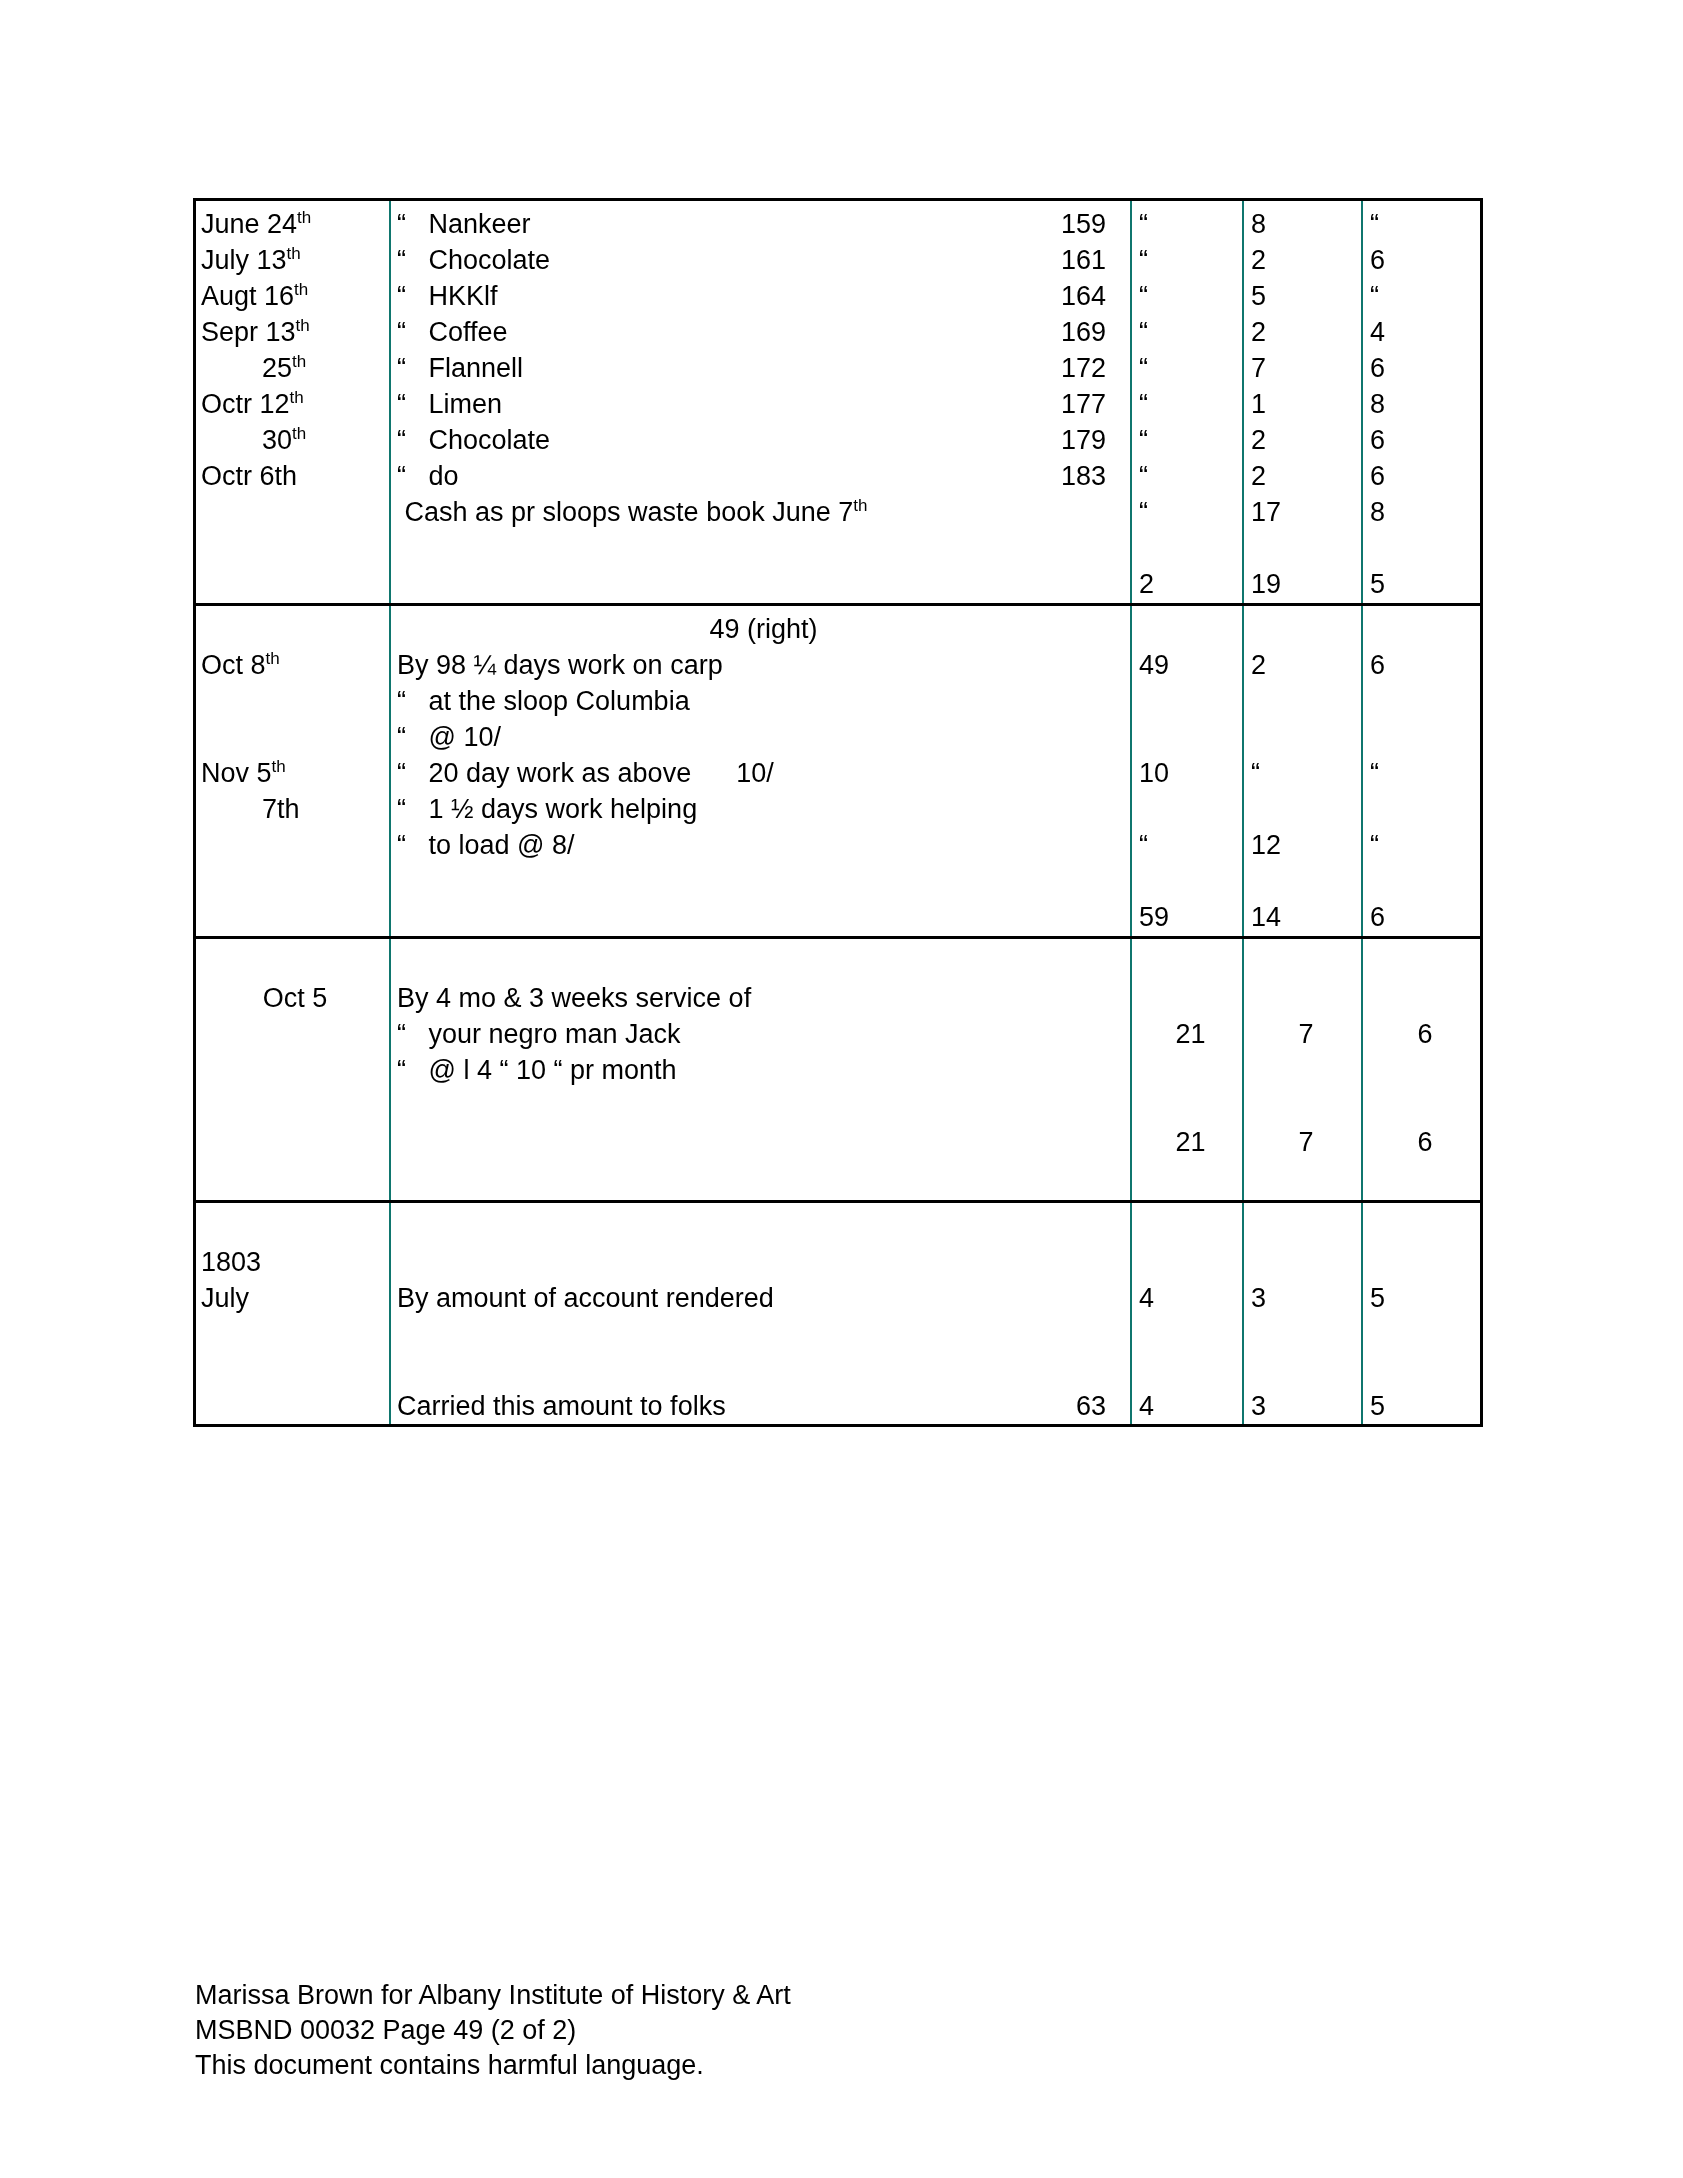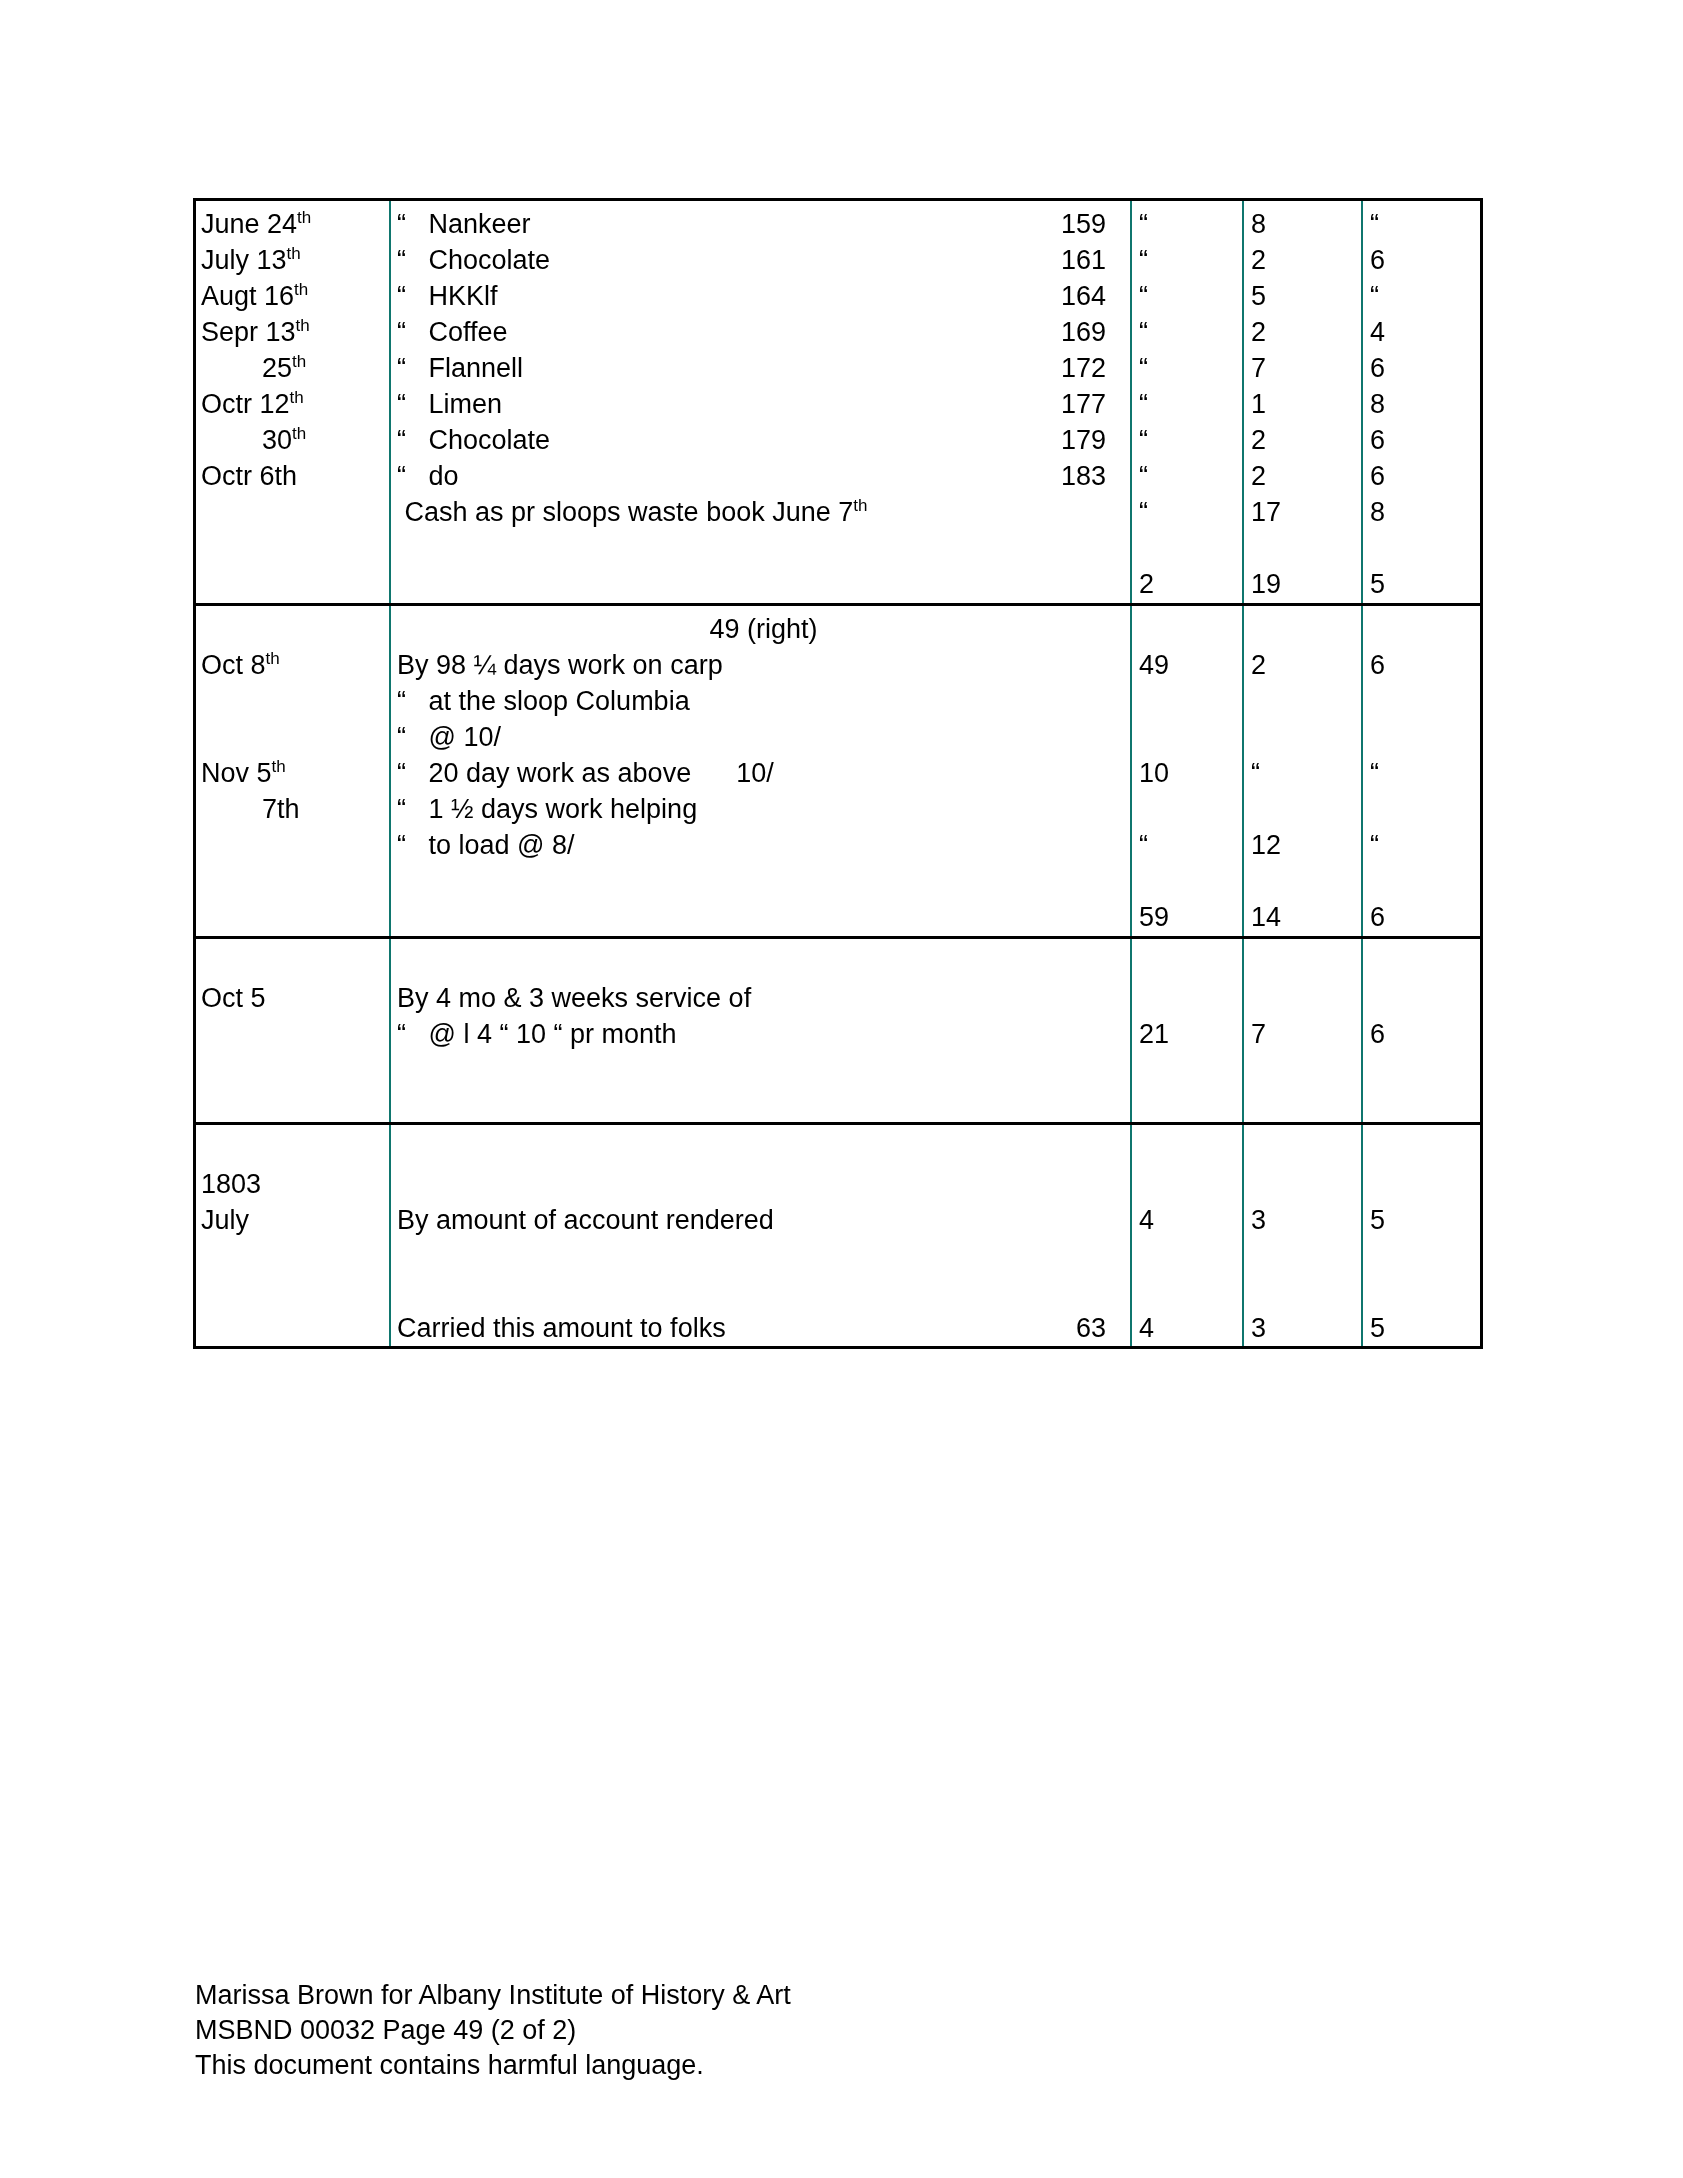--- a/index.html
+++ b/index.html
@@ -185,32 +185,33 @@
           <div class="line">6</div>
           <div class="line"></div>
           <div class="line"></div>
           <div class="line">“</div>
           <div class="line"></div>
           <div class="line">“</div>
           <div class="line"></div>
           <div class="line">6</div>
         </div>
       </div>
-      <div class="section" style="height: 186px;">
+      <div class="section" style="height: 264px; text-align: center;">
         <div class="cell col-date">
           <div class="line"></div>
           <div class="line"><span>Oct 5</span></div>
           <div class="line"></div>
           <div class="line"></div>
           <div class="line"></div>
           <div class="line"></div>
         </div>
         <div class="cell col-desc">
           <div class="line"><span class="txt"></span></div>
           <div class="line"><span class="txt"><span>By 4 mo &amp; 3 weeks service of</span></span></div>
+          <div class="line"><span class="txt"><span>“   your negro man Jack</span></span></div>
           <div class="line"><span class="txt"><span>“   @ l 4 “ 10 “ pr month</span></span></div>
           <div class="line"><span class="txt"></span></div>
           <div class="line"><span class="txt"></span></div>
         </div>
         <div class="cell col-money">
           <div class="line"></div>
           <div class="line"></div>
           <div class="line">21</div>
           <div class="line"></div>
           <div class="line"></div>

